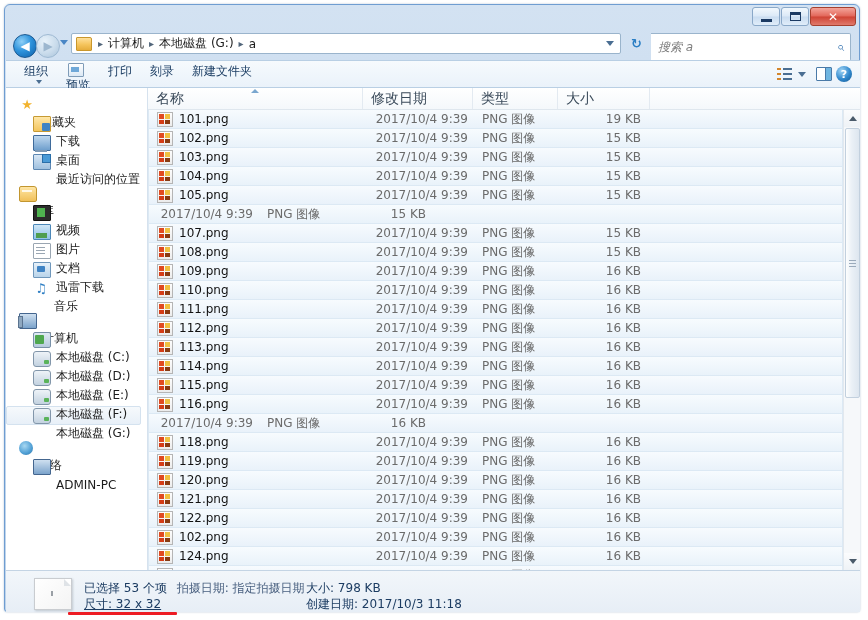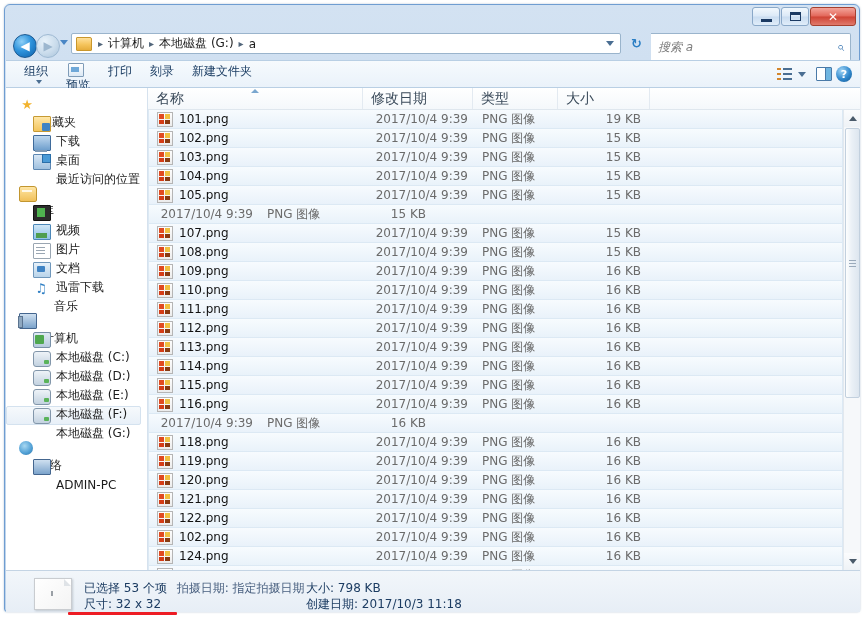--- a/index.html
+++ b/index.html
@@ -254,21 +254,21 @@
     position:absolute;left:28px;top:7px;width:36px;height:30px;
     background:linear-gradient(135deg,#ffffff 0%,#f4f4f4 100%);
     border:1px solid #c9ccd0;
     box-shadow:1px 1px 2px rgba(90,100,115,.28);
   }
   #thumbprev:after{content:"";position:absolute;right:0;top:0;border-width:0 7px 7px 0;border-style:solid;border-color:#dfe3e7 #ffffff;}
   #thumbdot{position:absolute;left:16px;top:12px;width:2px;height:5px;background:#9aa0a6;}
 
   .stat{position:absolute;color:#1c3c62;font-size:12px;white-space:nowrap;}
   #stLine1{left:78px;top:9px;}
-  #stLine2{left:78px;top:25px;}
+  #stLine2{left:78px;top:25px;text-decoration:underline;}
   #stRight1{left:300px;top:9px;}
   #stRight2{left:300px;top:25px;}
   .underline-red{position:absolute;left:63px;top:607px;width:109px;height:3px;background:#ed1c24;border-radius:1px;}
   .dim{color:#4a6180;}
 </style>
 </head>
 <body>
 
 <div id="window">
 

